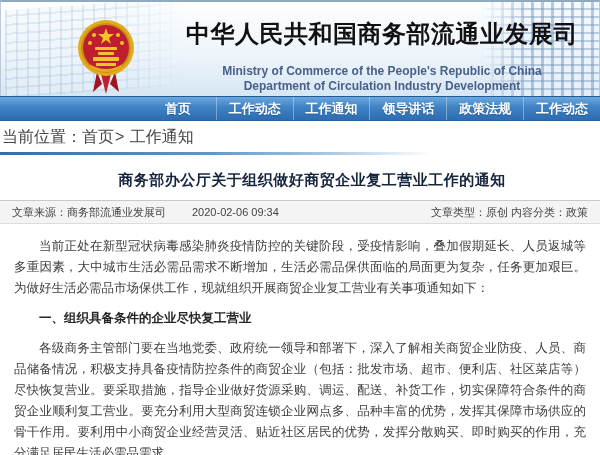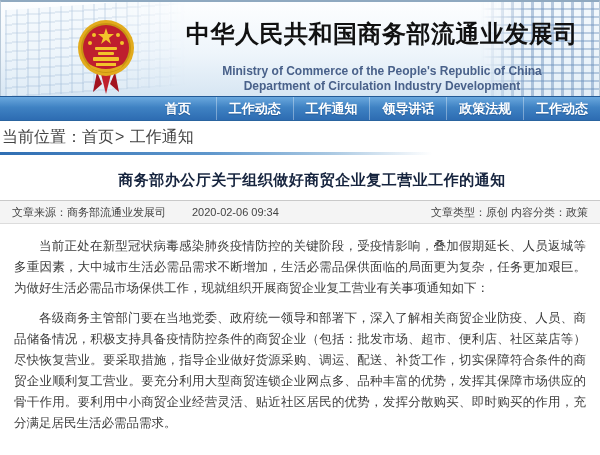--- a/index.html
+++ b/index.html
@@ -163,16 +163,17 @@
   <div class="article-title">商务部办公厅关于组织做好商贸企业复工营业工作的通知</div>
 
   <div class="meta-bar">
     <span class="meta-left">文章来源：商务部流通业发展司</span>
     <span class="meta-center">2020-02-06 09:34</span>
     <span class="meta-right">文章类型：原创 内容分类：政策</span>
   </div>
 
   <div class="article-body">
     <p class="indent">当前正处在新型冠状病毒感染肺炎疫情防控的关键阶段，受疫情影响，叠加假期延长、人员返城等多重因素，大中城市生活必需品需求不断增加，生活必需品保供面临的局面更为复杂，任务更加艰巨。为做好生活必需品市场保供工作，现就组织开展商贸企业复工营业有关事项通知如下：</p>
+    <p class="section-heading">一、组织具备条件的企业尽快复工营业</p>
     <p class="indent">各级商务主管部门要在当地党委、政府统一领导和部署下，深入了解相关商贸企业防疫、人员、商品储备情况，积极支持具备疫情防控条件的商贸企业（包括：批发市场、超市、便利店、社区菜店等）尽快恢复营业。要采取措施，指导企业做好货源采购、调运、配送、补货工作，切实保障符合条件的商贸企业顺利复工营业。要充分利用大型商贸连锁企业网点多、品种丰富的优势，发挥其保障市场供应的骨干作用。要利用中小商贸企业经营灵活、贴近社区居民的优势，发挥分散购买、即时购买的作用，充分满足居民生活必需品需求。</p>
   </div>
 
 </div>
 
 </body></html>

